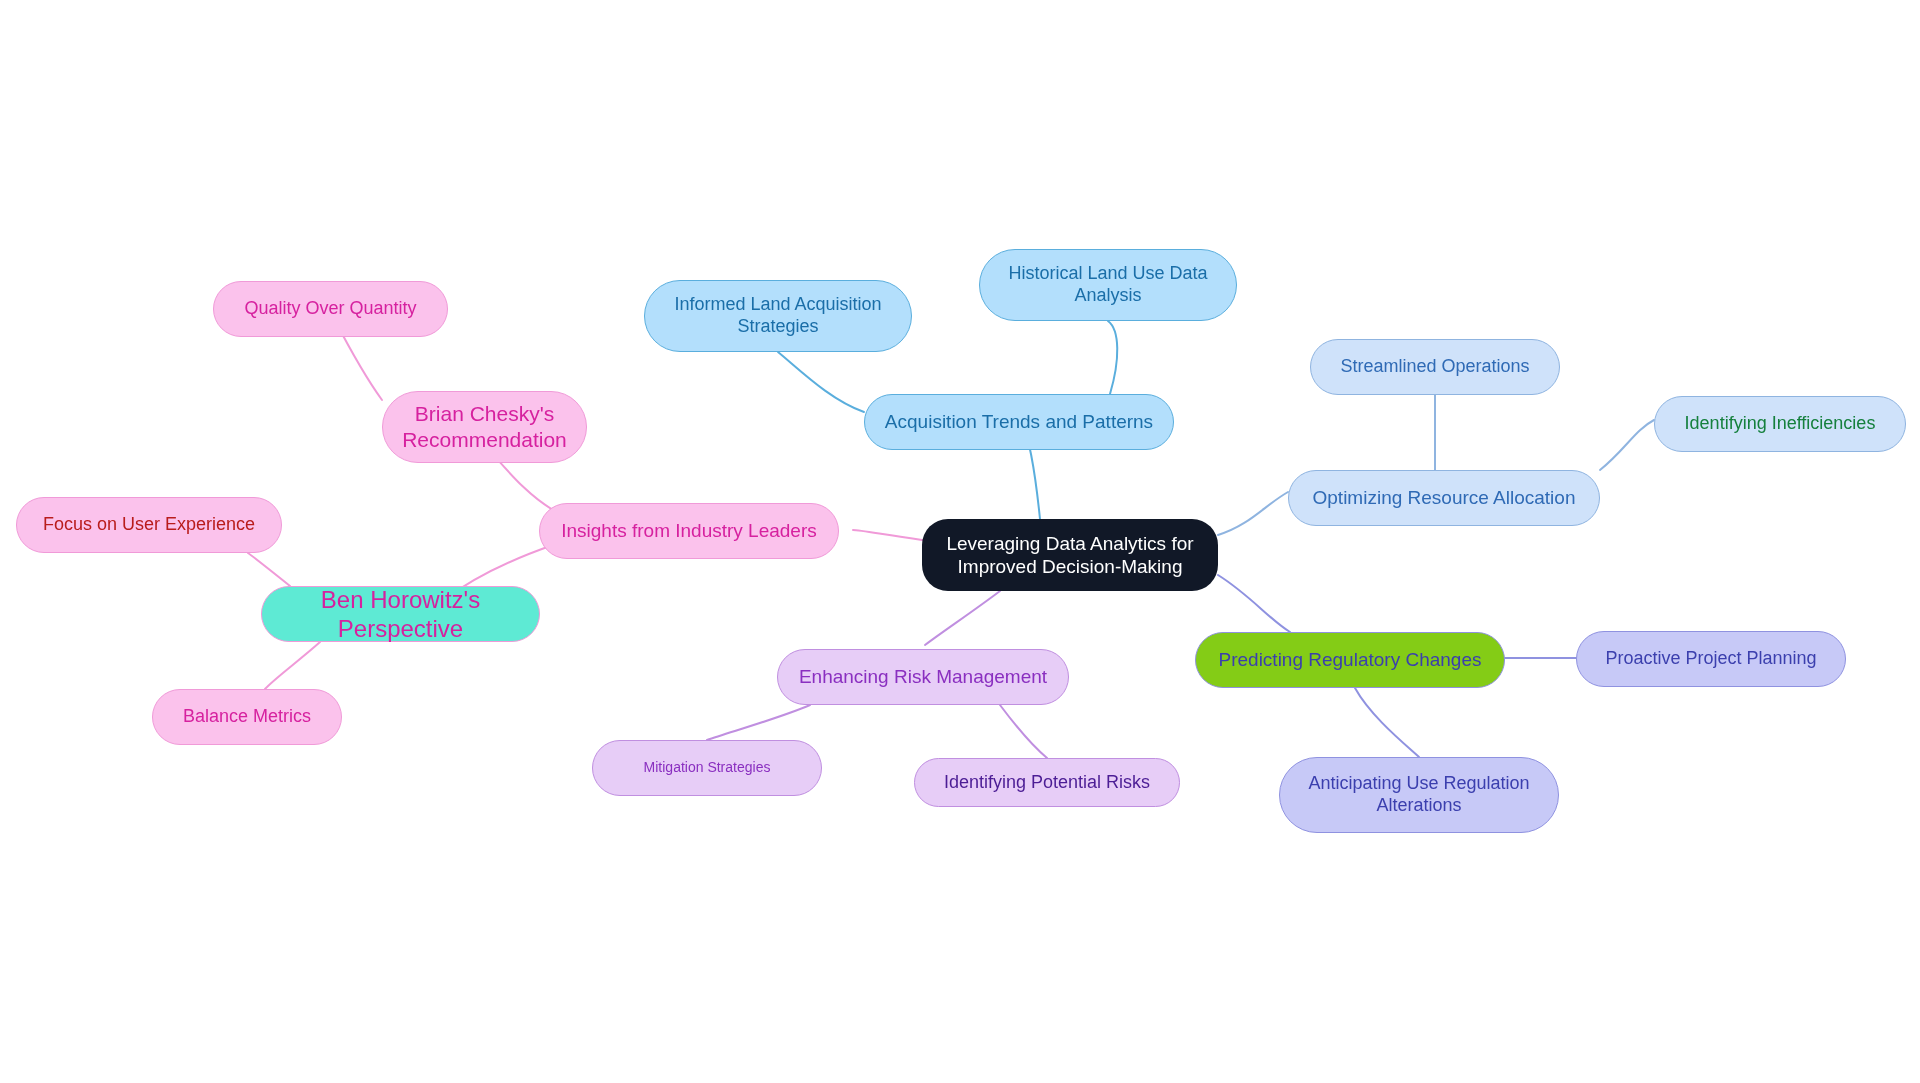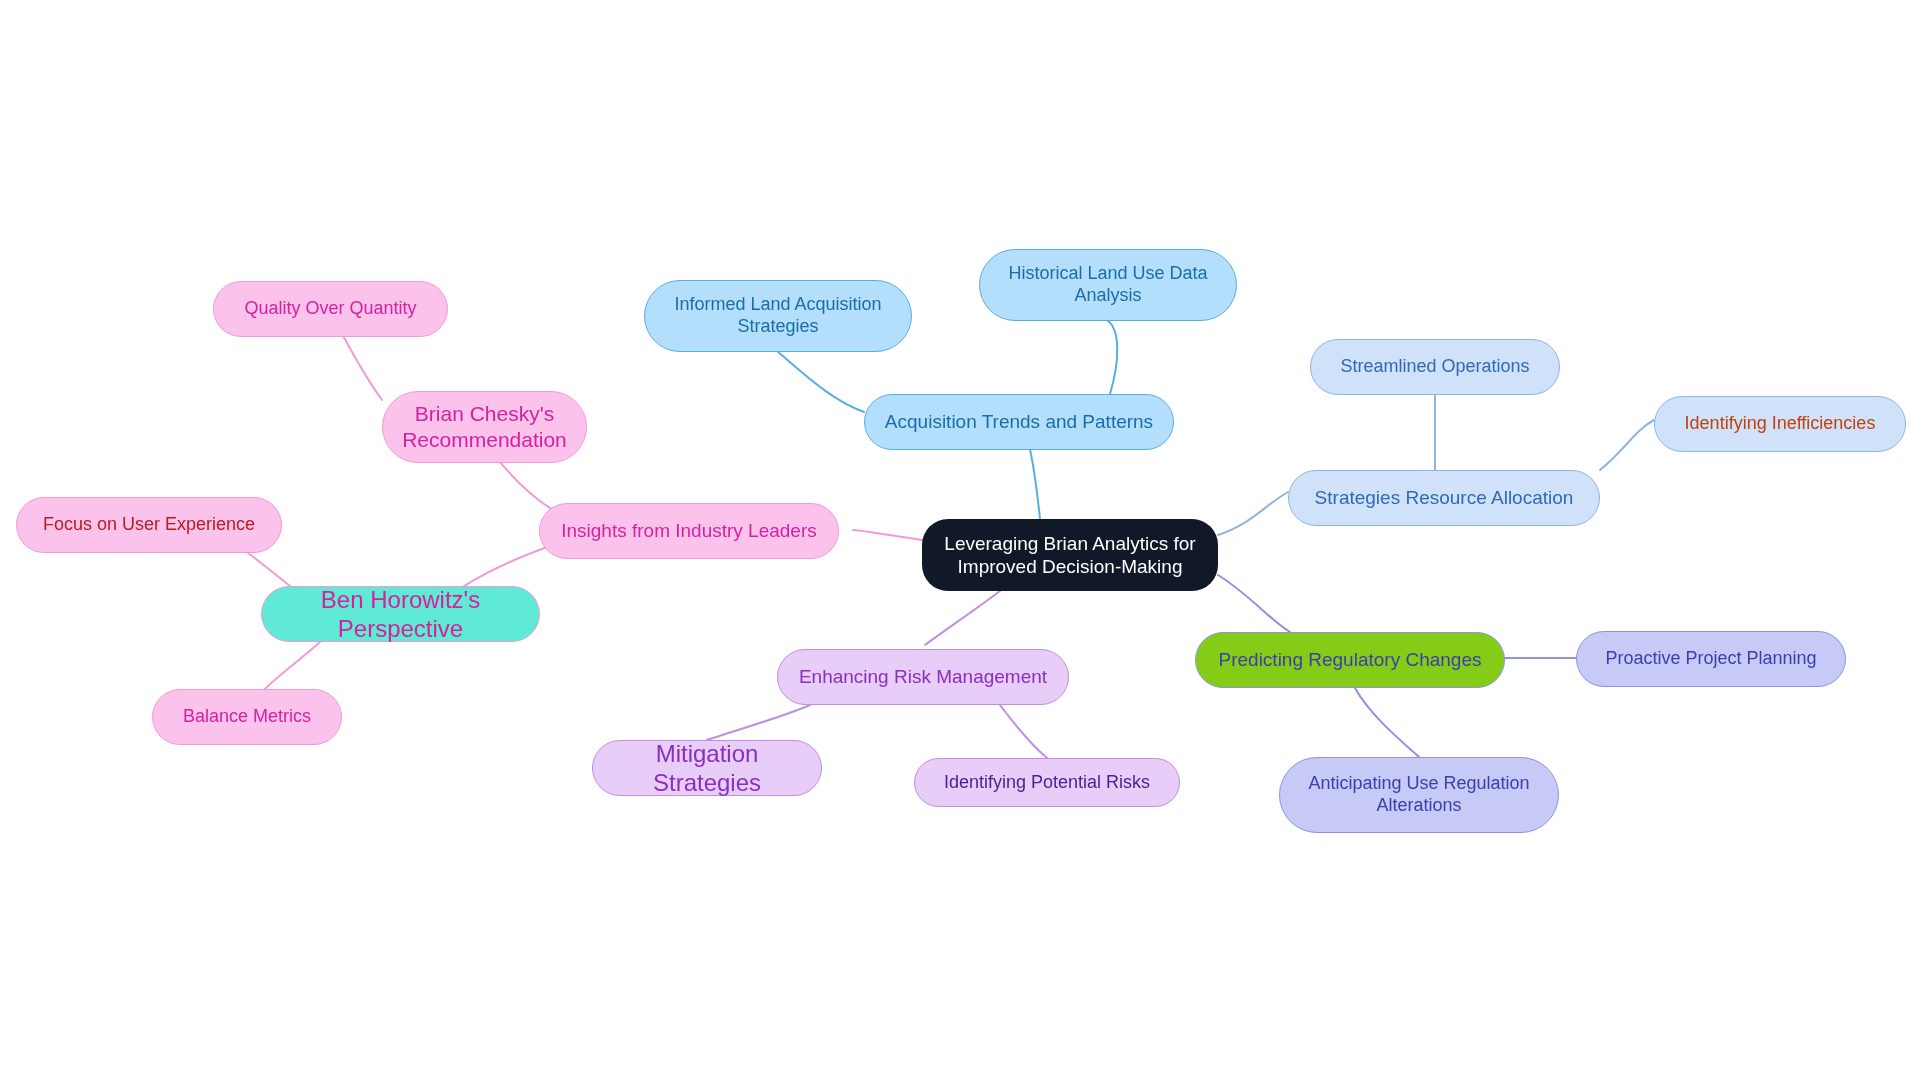--- a/index.html
+++ b/index.html
@@ -62,36 +62,36 @@
       <path d="M 810 705 C 780 718, 730 732, 707 740" fill="none" stroke="#c08fe0" stroke-width="2" stroke-linecap="round"></path>
       <path d="M 1000 705 C 1015 725, 1035 748, 1047 758" fill="none" stroke="#c08fe0" stroke-width="2" stroke-linecap="round"></path>
       <path d="M 922 540 C 880 534, 860 530, 853 530" fill="none" stroke="#f09ad8" stroke-width="2" stroke-linecap="round"></path>
       <path d="M 553 510 C 520 490, 500 460, 480 441" fill="none" stroke="#f09ad8" stroke-width="2" stroke-linecap="round"></path>
       <path d="M 382 400 C 360 370, 340 330, 330 311" fill="none" stroke="#f09ad8" stroke-width="2" stroke-linecap="round"></path>
       <path d="M 553 545 C 510 560, 470 580, 444 600" fill="none" stroke="#f09ad8" stroke-width="2" stroke-linecap="round"></path>
       <path d="M 290 586 C 270 570, 255 558, 248 553" fill="none" stroke="#f09ad8" stroke-width="2" stroke-linecap="round"></path>
       <path d="M 320 642 C 300 660, 275 678, 265 689" fill="none" stroke="#f09ad8" stroke-width="2" stroke-linecap="round"></path>
     </svg>
   <div id="node-layer">
-      <div class="node root" style="left: 922px; top: 519px; width: 296px; height: 72px; background: rgb(17, 24, 39); border-color: rgb(17, 24, 39); color: rgb(255, 255, 255); font-size: 19px;">Leveraging Brian Analytics for
+      <div class="node root" style="left: 922px; top: 519px; width: 296px; height: 72px; background: rgb(17, 24, 39); border-color: rgb(17, 24, 39); color: rgb(255, 255, 255); font-size: 19px;">Leveraging Data Analytics for
 Improved Decision-Making</div>
       <div class="node" style="left: 864px; top: 394px; width: 310px; height: 56px; background: rgb(179, 223, 252); border-color: rgb(90, 174, 221); color: rgb(26, 110, 168); font-size: 19px;">Acquisition Trends and Patterns</div>
       <div class="node" style="left: 979px; top: 249px; width: 258px; height: 72px; background: rgb(179, 223, 252); border-color: rgb(90, 174, 221); color: rgb(26, 110, 168); font-size: 18px;">Historical Land Use Data
 Analysis</div>
       <div class="node" style="left: 644px; top: 280px; width: 268px; height: 72px; background: rgb(179, 223, 252); border-color: rgb(90, 174, 221); color: rgb(26, 110, 168); font-size: 18px;">Informed Land Acquisition
 Strategies</div>
-      <div class="node" style="left: 1288px; top: 470px; width: 312px; height: 56px; background: rgb(207, 226, 250); border-color: rgb(143, 180, 224); color: rgb(47, 106, 181); font-size: 19px;">Strategies Resource Allocation</div>
+      <div class="node" style="left: 1288px; top: 470px; width: 312px; height: 56px; background: rgb(207, 226, 250); border-color: rgb(143, 180, 224); color: rgb(47, 106, 181); font-size: 19px;">Optimizing Resource Allocation</div>
       <div class="node" style="left: 1310px; top: 339px; width: 250px; height: 56px; background: rgb(207, 226, 250); border-color: rgb(143, 180, 224); color: rgb(47, 106, 181); font-size: 18px;">Streamlined Operations</div>
-      <div class="node" style="left: 1654px; top: 396px; width: 252px; height: 56px; background: rgb(207, 226, 250); border-color: rgb(143, 180, 224); color: #c2410c; font-size: 18px;">Identifying Inefficiencies</div>
+      <div class="node" style="left: 1654px; top: 396px; width: 252px; height: 56px; background: rgb(207, 226, 250); border-color: rgb(143, 180, 224); color: #15803d; font-size: 18px;">Identifying Inefficiencies</div>
       <div class="node" style="left: 1195px; top: 632px; width: 310px; height: 56px; background: #84cc16; border-color: rgb(143, 146, 224); color: rgb(59, 63, 174); font-size: 19px;">Predicting Regulatory Changes</div>
       <div class="node" style="left: 1576px; top: 631px; width: 270px; height: 56px; background: rgb(199, 201, 247); border-color: rgb(143, 146, 224); color: rgb(59, 63, 174); font-size: 18px;">Proactive Project Planning</div>
       <div class="node" style="left: 1279px; top: 757px; width: 280px; height: 76px; background: rgb(199, 201, 247); border-color: rgb(143, 146, 224); color: rgb(59, 63, 174); font-size: 18px;">Anticipating Use Regulation
 Alterations</div>
       <div class="node" style="left: 777px; top: 649px; width: 292px; height: 56px; background: rgb(231, 205, 247); border-color: rgb(192, 143, 224); color: rgb(138, 47, 192); font-size: 19px;">Enhancing Risk Management</div>
-      <div class="node" style="left: 592px; top: 740px; width: 230px; height: 56px; background: rgb(231, 205, 247); border-color: rgb(192, 143, 224); color: rgb(138, 47, 192); font-size: 24px;">Mitigation Strategies</div>
+      <div class="node" style="left: 592px; top: 740px; width: 230px; height: 56px; background: rgb(231, 205, 247); border-color: rgb(192, 143, 224); color: rgb(138, 47, 192); font-size: 14px;">Mitigation Strategies</div>
       <div class="node" style="left: 914px; top: 758px; width: 266px; height: 49px; background: rgb(231, 205, 247); border-color: rgb(192, 143, 224); color: #4c1d95; font-size: 18px;">Identifying Potential Risks</div>
       <div class="node" style="left: 539px; top: 503px; width: 300px; height: 56px; background: rgb(251, 194, 236); border-color: rgb(240, 154, 216); color: rgb(214, 33, 159); font-size: 19px;">Insights from Industry Leaders</div>
       <div class="node" style="left: 382px; top: 391px; width: 205px; height: 72px; background: rgb(251, 194, 236); border-color: rgb(240, 154, 216); color: rgb(214, 33, 159); font-size: 21px;">Brian Chesky's
 Recommendation</div>
       <div class="node" style="left: 213px; top: 281px; width: 235px; height: 56px; background: rgb(251, 194, 236); border-color: rgb(240, 154, 216); color: rgb(214, 33, 159); font-size: 18px;">Quality Over Quantity</div>
       <div class="node" style="left: 261px; top: 586px; width: 279px; height: 56px; background: #5eead4; border-color: rgb(240, 154, 216); color: rgb(214, 33, 159); font-size: 24px;">Ben Horowitz's Perspective</div>
       <div class="node" style="left: 16px; top: 497px; width: 266px; height: 56px; background: rgb(251, 194, 236); border-color: rgb(240, 154, 216); color: #b91c1c; font-size: 18px;">Focus on User Experience</div>
       <div class="node" style="left: 152px; top: 689px; width: 190px; height: 56px; background: rgb(251, 194, 236); border-color: rgb(240, 154, 216); color: rgb(214, 33, 159); font-size: 18px;">Balance Metrics</div>
     </div>
 </div>

